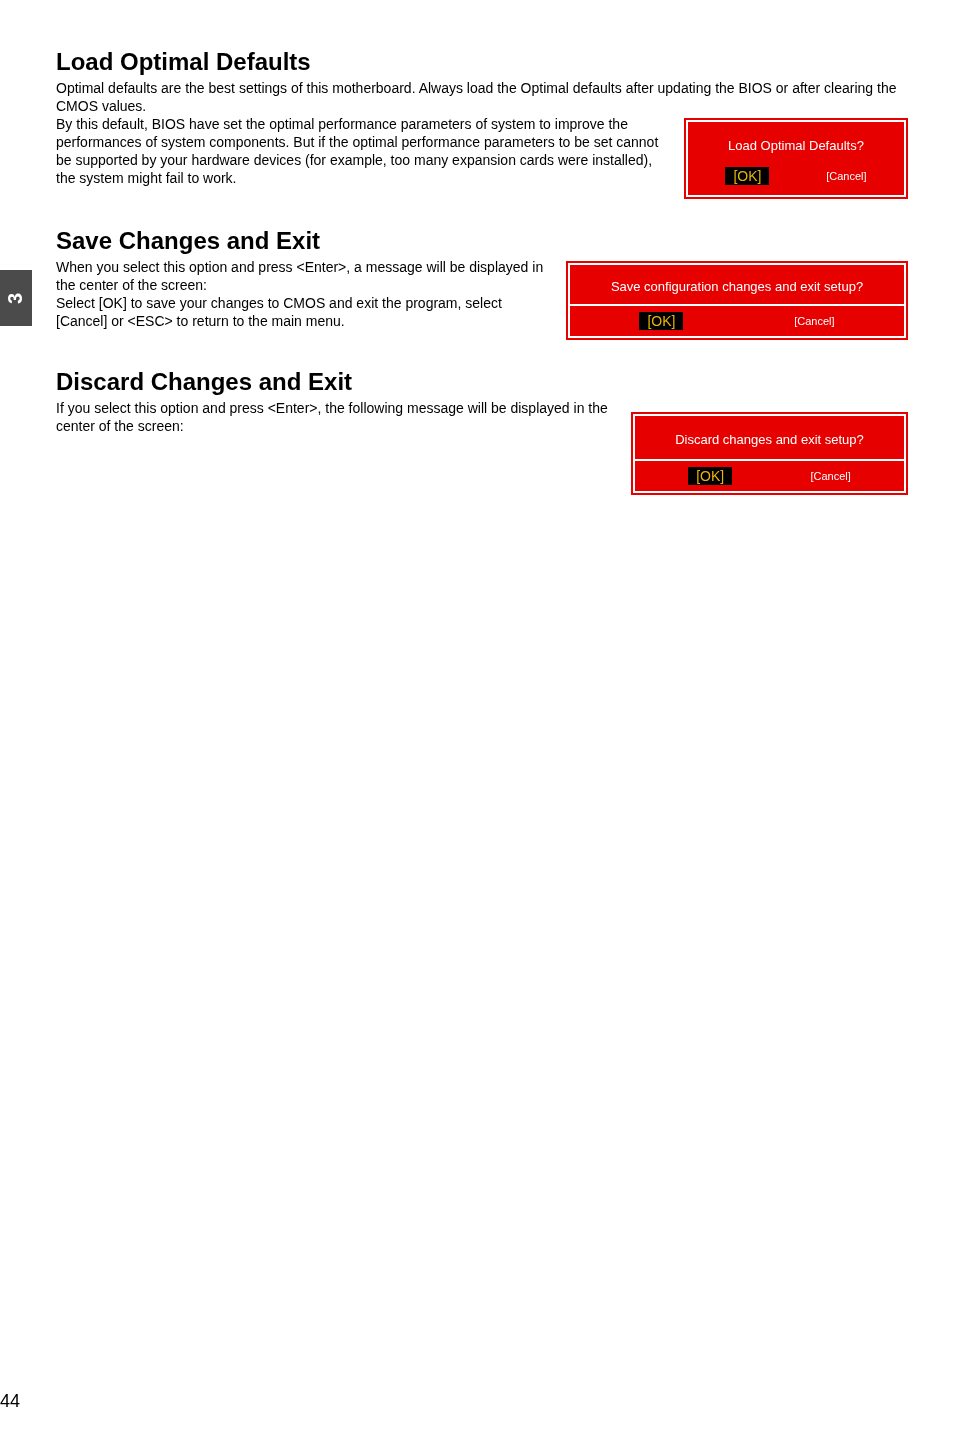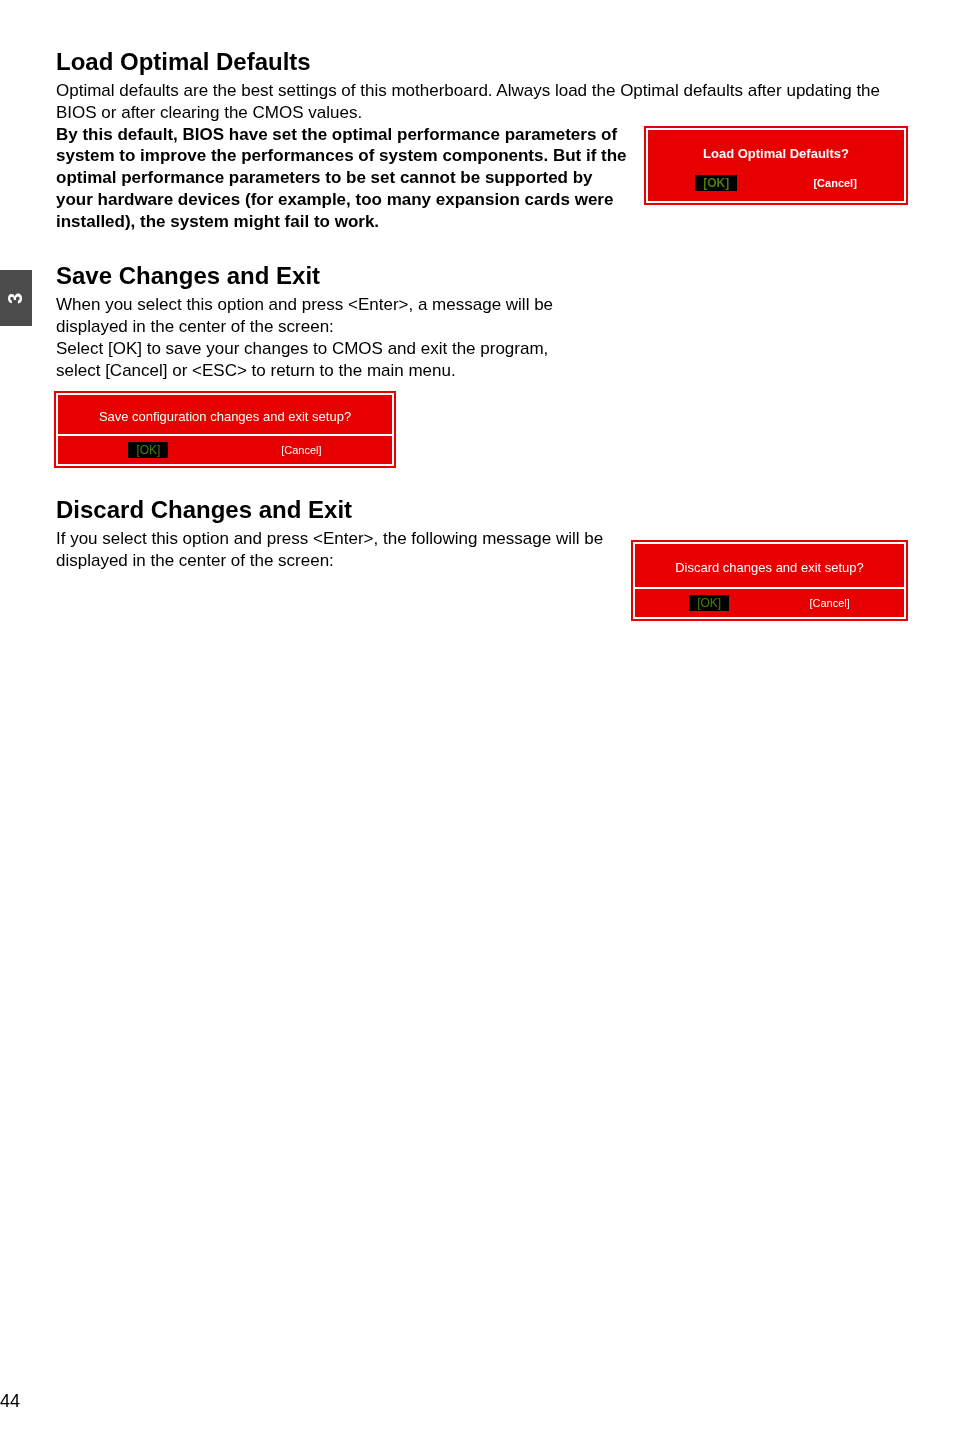--- a/index.html
+++ b/index.html
@@ -12,43 +12,43 @@
     background: #4b4b4b;
     color: #fff;
     font-size: 20px;
     font-weight: bold;
     display: flex; align-items: center; justify-content: center;
   }
   .side-tab span { transform: rotate(-90deg); display: block; }
   .content { position: absolute; left: 56px; top: 48px; width: 850px; }
   h2 { font-size: 24px; font-weight: bold; margin-bottom: 4px; font-family: Arial, Helvetica, sans-serif; }
   .section { margin-bottom: 30px; }
-  .body-text { font-size: 17px; line-height: 1.28; }
-  .row1 { display: flex; align-items: flex-start; gap: 12px; font-weight: bold; }
+  .body-text { font-size: 14px; line-height: 1.28; }
+  .row1 { display: flex; align-items: flex-start; gap: 12px; }
   .row1 .left { flex: 1; }
   .row1 .right { flex-shrink: 0; }
-  .row-save { display: flex; align-items: flex-start; gap: 8px; flex-direction: column; }
+  .row-save { display: flex; align-items: flex-start; gap: 18px; }
   .row-save .left { width: 512px; }
   .row-discard { display: flex; align-items: flex-start; gap: 5px; }
   .row-discard .left { width: 620px; }
   .dialog {
     background: #e60000;
     border: 2px solid #ffffff;
     outline: 2px solid #e60000;
     color: #fff;
     font-size: 13px;
     padding: 6px 8px 6px 8px;
   }
-  .d1 { width: 260px; margin-top: 4px; }
+  .d1 { width: 220px; margin-top: 4px; }
   .d2 { width: 338px; margin-top: 4px; }
   .d3 { width: 273px; margin-top: 14px; }
   .dialog-title { text-align: center; padding: 10px 4px 12px 4px; }
   .dialog-buttons { display: flex; justify-content: space-around; padding: 2px 6px 4px 6px; gap: 10px; align-items: center; }
   .dialog-buttons-row { border-top: 2px solid #fff; margin: 0 -8px -6px -8px; padding: 6px 14px; display: flex; justify-content: space-around; align-items: center; }
-  .btn-ok { background: #000; color: #4d7c0f; padding: 1px 8px; font-size: 12px; display: inline-block; }
+  .btn-ok { background: #000; color: #eab308; padding: 1px 8px; font-size: 14px; display: inline-block; }
   .btn-cancel { color: #fff; font-size: 11px; }
   .page-num { position: absolute; bottom: 40px; left: 0; width: 954px; text-align: left; font-size: 18px; }
 </style>
 </head>
 <body>
 
 <div class="page">
 
   <div class="side-tab">
     <span>3</span>

